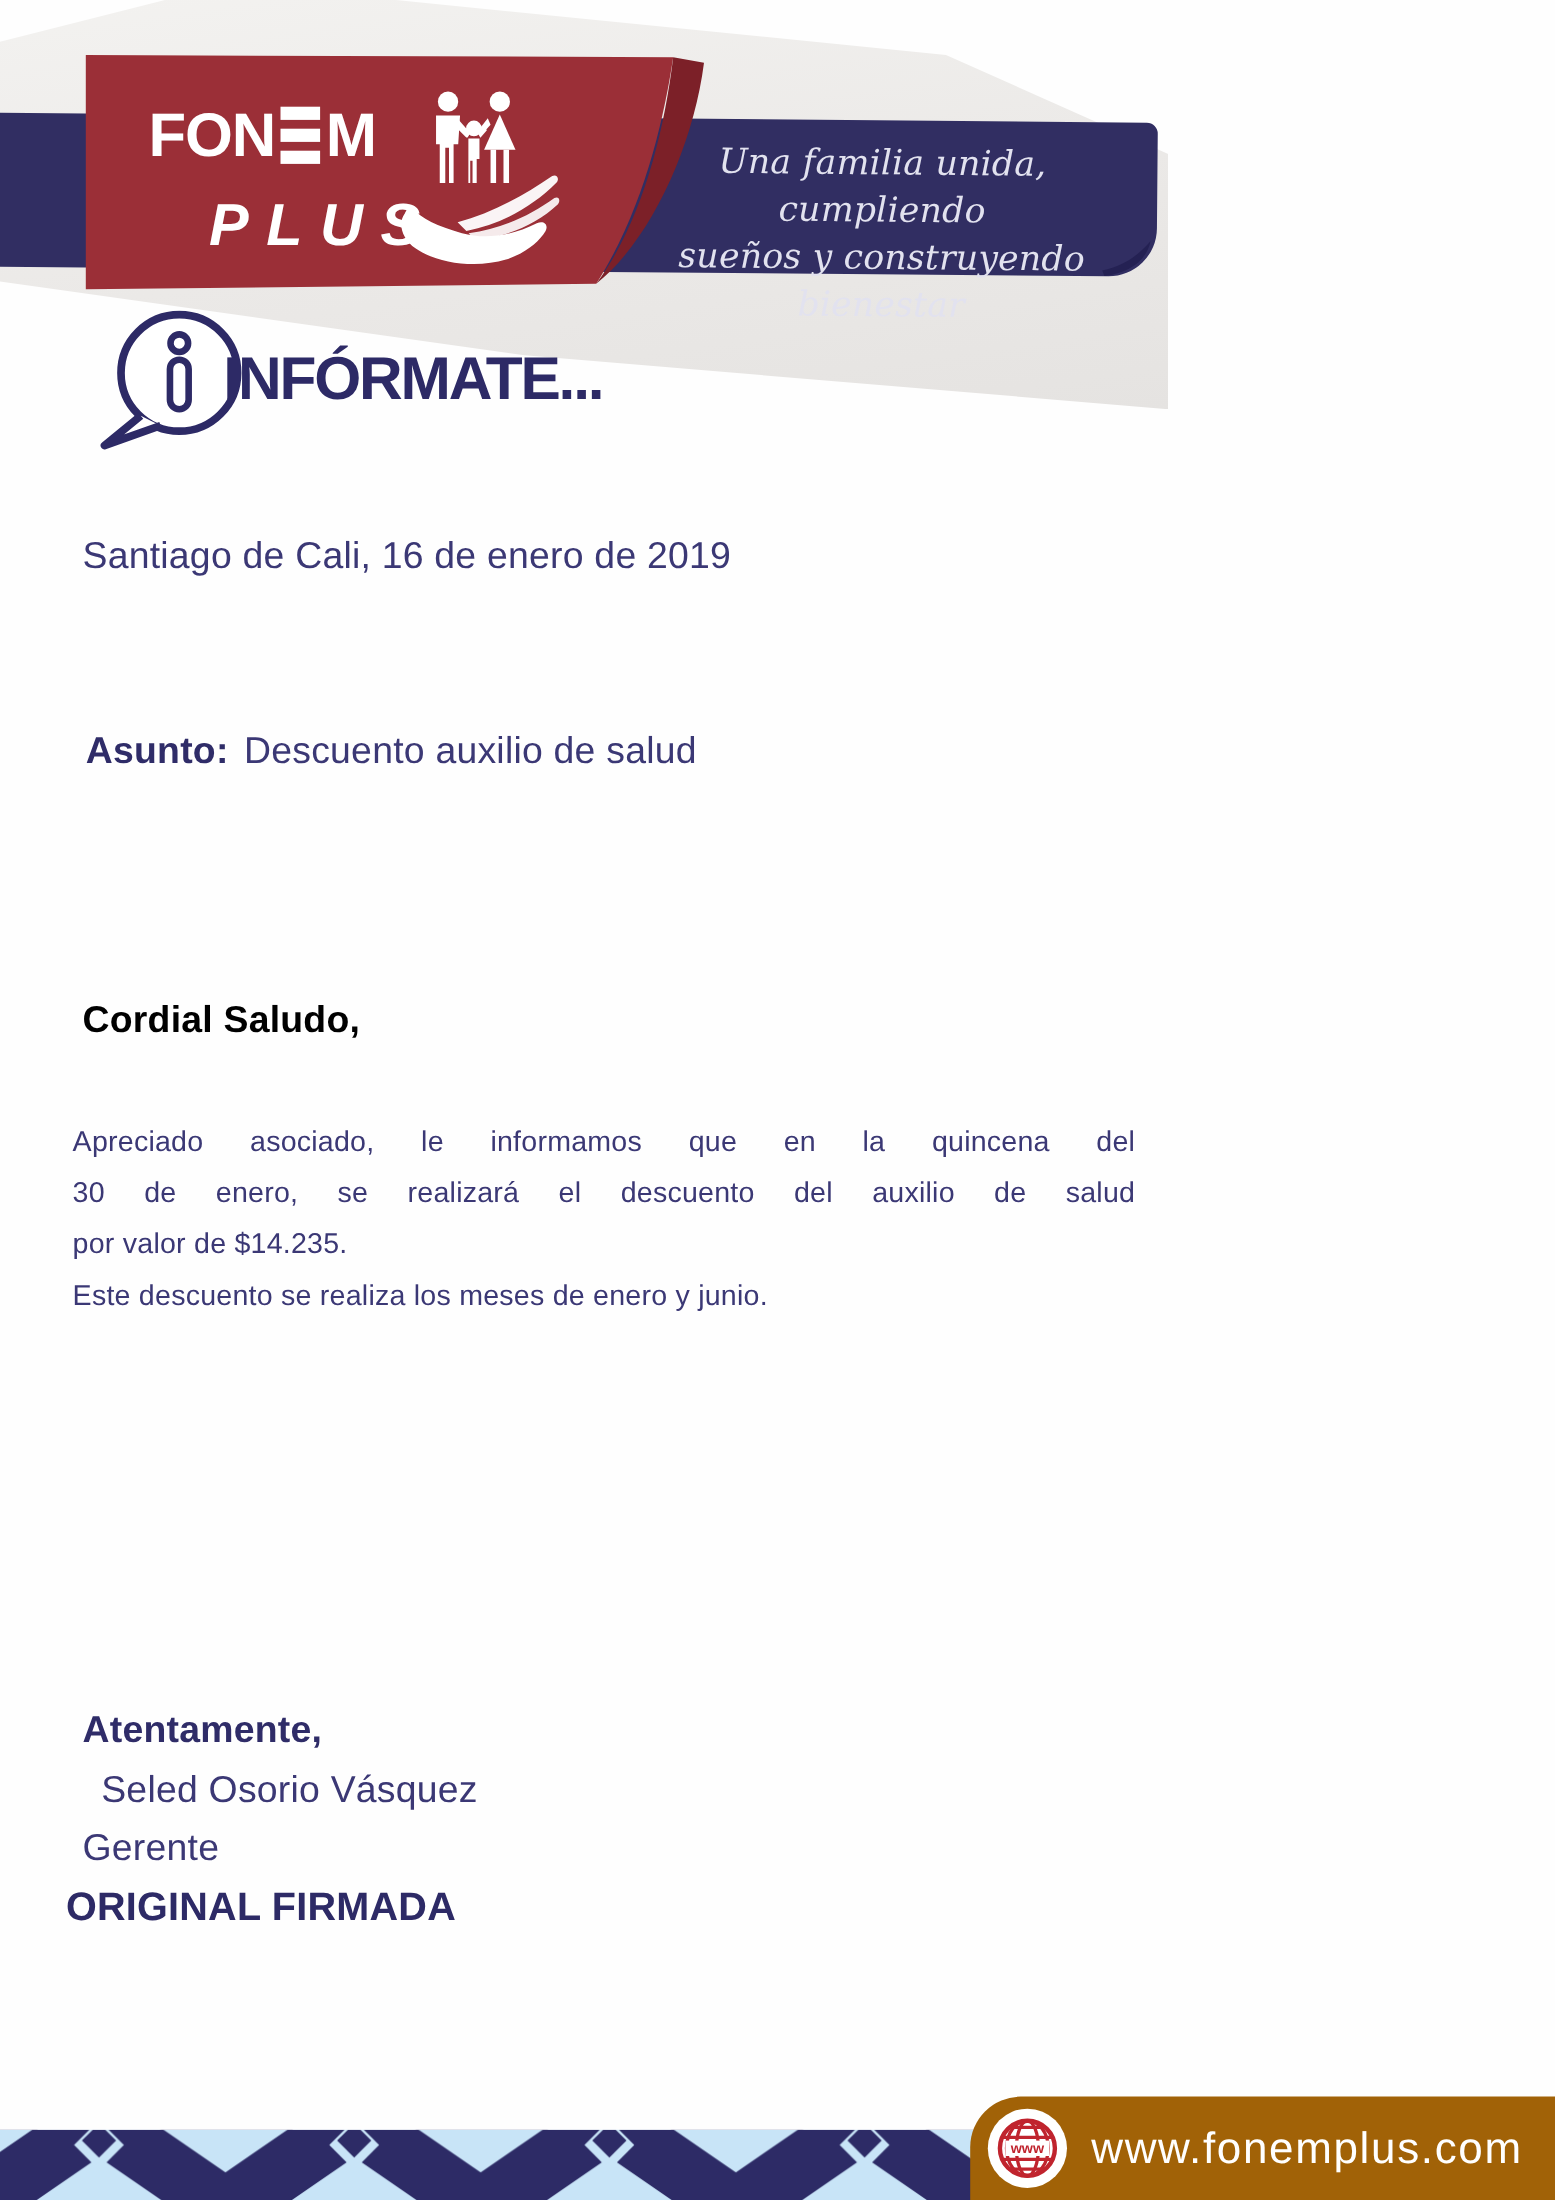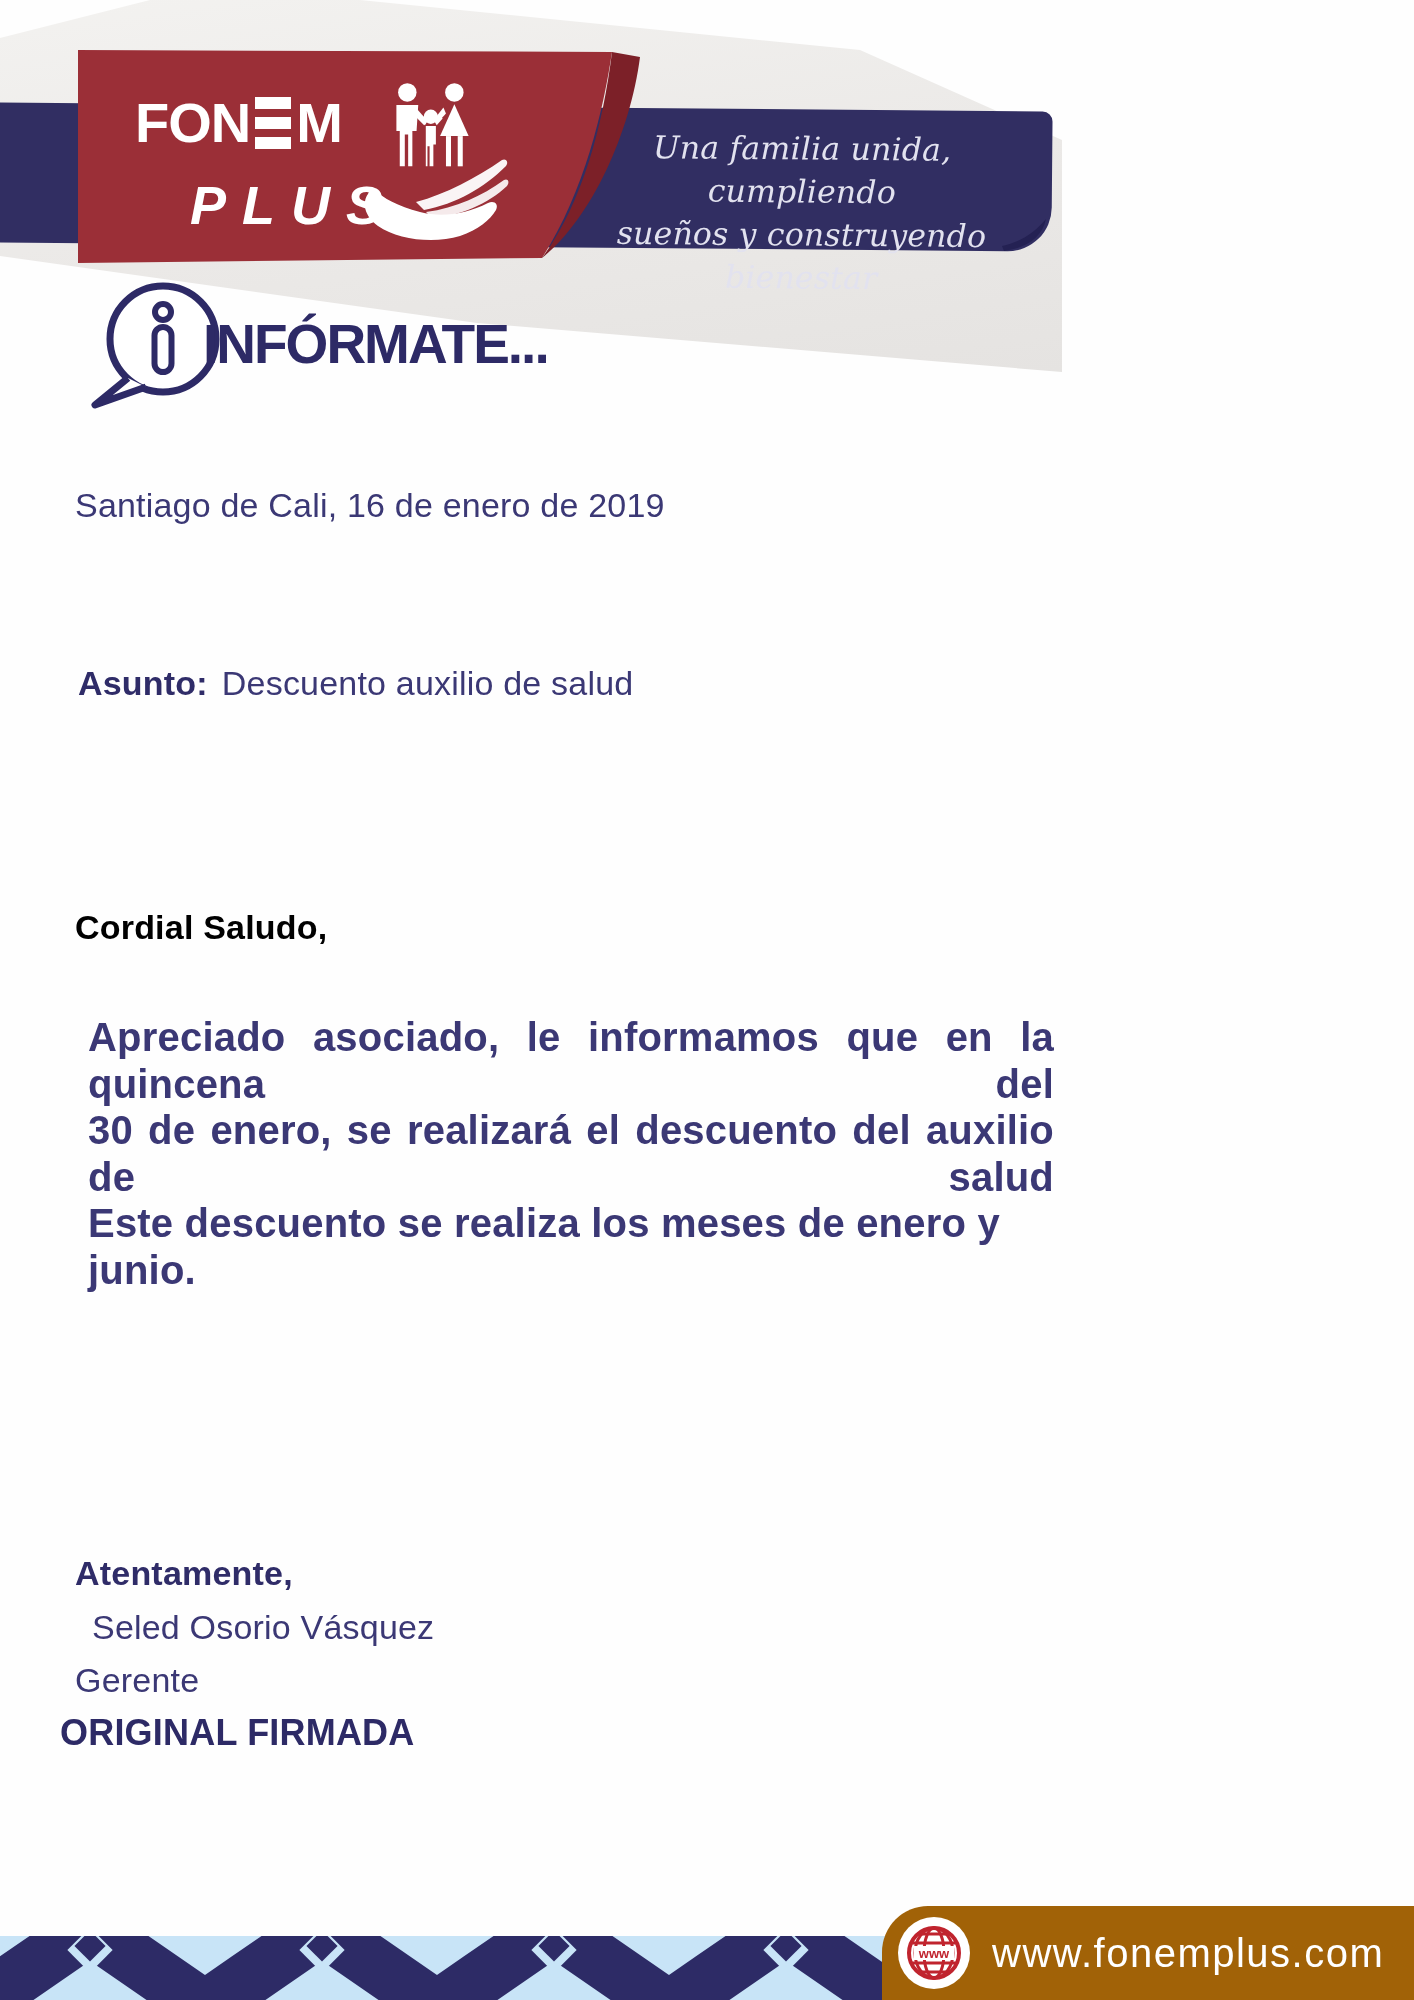--- a/index.html
+++ b/index.html
@@ -42,22 +42,22 @@
     position:absolute; left:203px; top:312px; color:#2d2a66;
     font-size:55px; font-weight:bold; letter-spacing:-2px;
   }
   
   .t { position:absolute; color:#3b3875; font-size:34px; letter-spacing:0.2px; white-space:nowrap; }
   .date-line   { left:75px; top:486px; }
   .subject     { left:78px; top:664px; }
   .subject .lbl { font-weight:bold; color:#2f2c68; }
   .subject .val { margin-left:14px; }
   .salutation  { left:75px; top:908px; font-weight:bold; color:#000000; }
-  .paragraph   { position:absolute; left:88px; top:1014px; width:966px;
-                 color:#3b3875; font-size:40px; line-height:46.5px; letter-spacing:0.2px;font-weight:bold; }
+  .paragraph   { position:absolute; left:66px; top:1014px; width:966px;
+                 color:#3b3875; font-size:26px; line-height:46.5px; letter-spacing:0.2px; }
   .paragraph .line { min-height:46.5px; }
   .paragraph .j { text-align:justify; text-align-last:justify; }
   .closing     { left:75px; top:1554px; font-weight:bold; color:#2f2c68; }
   .signer-name { left:92px; top:1608px; }
   .signer-title{ left:75px; top:1661px; }
   .sig-note    { left:60px; top:1712px; font-weight:bold; color:#2d2a66; font-size:36px; }
   
   .pattern-band { position:absolute; left:0; top:1936px; width:1414px; height:64px; }
   .badge {
     position:absolute; left:882px; top:1906px; width:532px; height:94px;
@@ -138,20 +138,21 @@
 
   <div class="t subject">
     <span class="lbl">Asunto:</span><span class="val">Descuento auxilio de salud</span>
   </div>
 
   <div class="t salutation">Cordial Saludo,</div>
 
   <div class="paragraph">
     <div class="line j">Apreciado asociado, le informamos que en la quincena del</div>
     <div class="line j">30 de enero, se realizará el descuento del auxilio de salud</div>
+    <div class="line">por valor de $14.235.</div>
     <div class="line">Este descuento se realiza los meses de enero y junio.</div>
   </div>
 
   <div class="t closing">Atentamente,</div>
   <div class="t signer-name">Seled Osorio Vásquez</div>
   <div class="t signer-title">Gerente</div>
   <div class="t sig-note">ORIGINAL FIRMADA</div>
 
   <svg class="pattern-band" width="1414" height="64" viewBox="0 0 1414 64" preserveAspectRatio="none">
     <defs>

